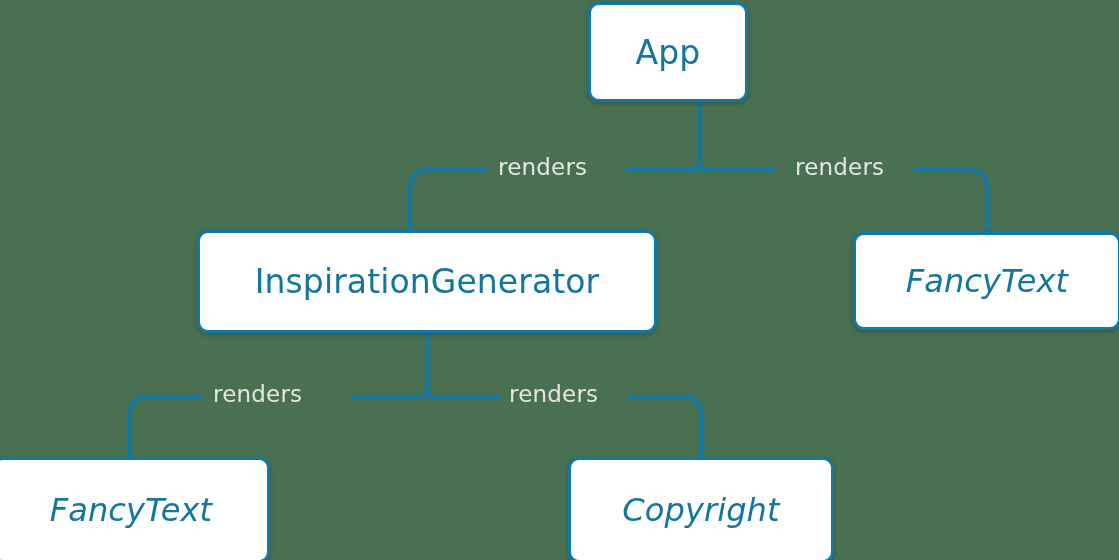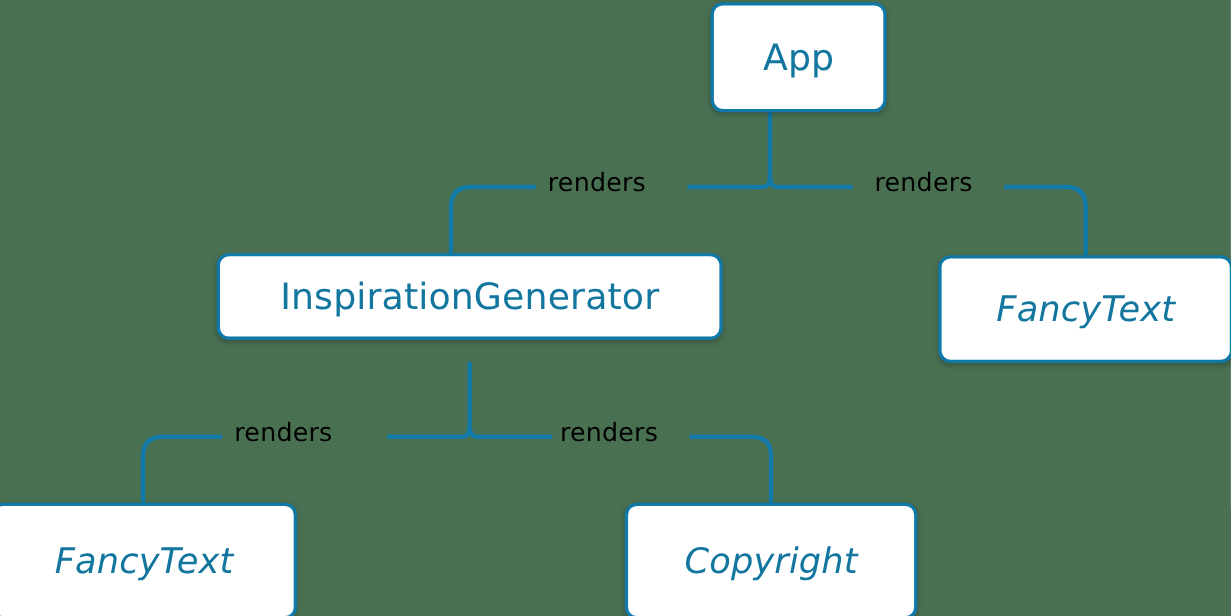--- a/index.html
+++ b/index.html
@@ -39,32 +39,32 @@
     color: #12769f;
     font-size: 33px;
     font-weight: 400;
     letter-spacing: 0.1px;
     white-space: nowrap;
     line-height: 1;
   }
   .node.small .node-label { font-size: 32px; font-style: italic; }
   .edge-label {
     position: absolute;
-    color: #000000;
+    color: #e5e5e5;
     font-size: 23px;
     font-weight: 400;
     white-space: nowrap;
     line-height: 1;
     z-index: 3;
     letter-spacing: 0.2px;
   }
 
   
-  #node-app            { left: 646px; top: 2px;   width: 160px; height: 100px; }
-  #node-inspiration    { left: 197px; top: 230px; width: 460px; height: 79px;  }
+  #node-app            { left: 588px; top: 2px;   width: 160px; height: 100px; }
+  #node-inspiration    { left: 197px; top: 230px; width: 460px; height: 103px;  }
   #node-fancytext-right{ left: 853px; top: 232px; width: 268px; height: 98px;  }
   #node-fancytext-left { left: -8px;  top: 457px; width: 278px; height: 106px; }
   #node-copyright      { left: 568px; top: 457px; width: 266px; height: 106px; }
 
   
   #label-app-inspiration { left: 498px; top: 156px; }
   #label-app-fancytext   { left: 795px; top: 156px; }
   #label-ig-fancytext    { left: 213px; top: 383px; }
   #label-ig-copyright    { left: 509px; top: 383px; }
 </style>

